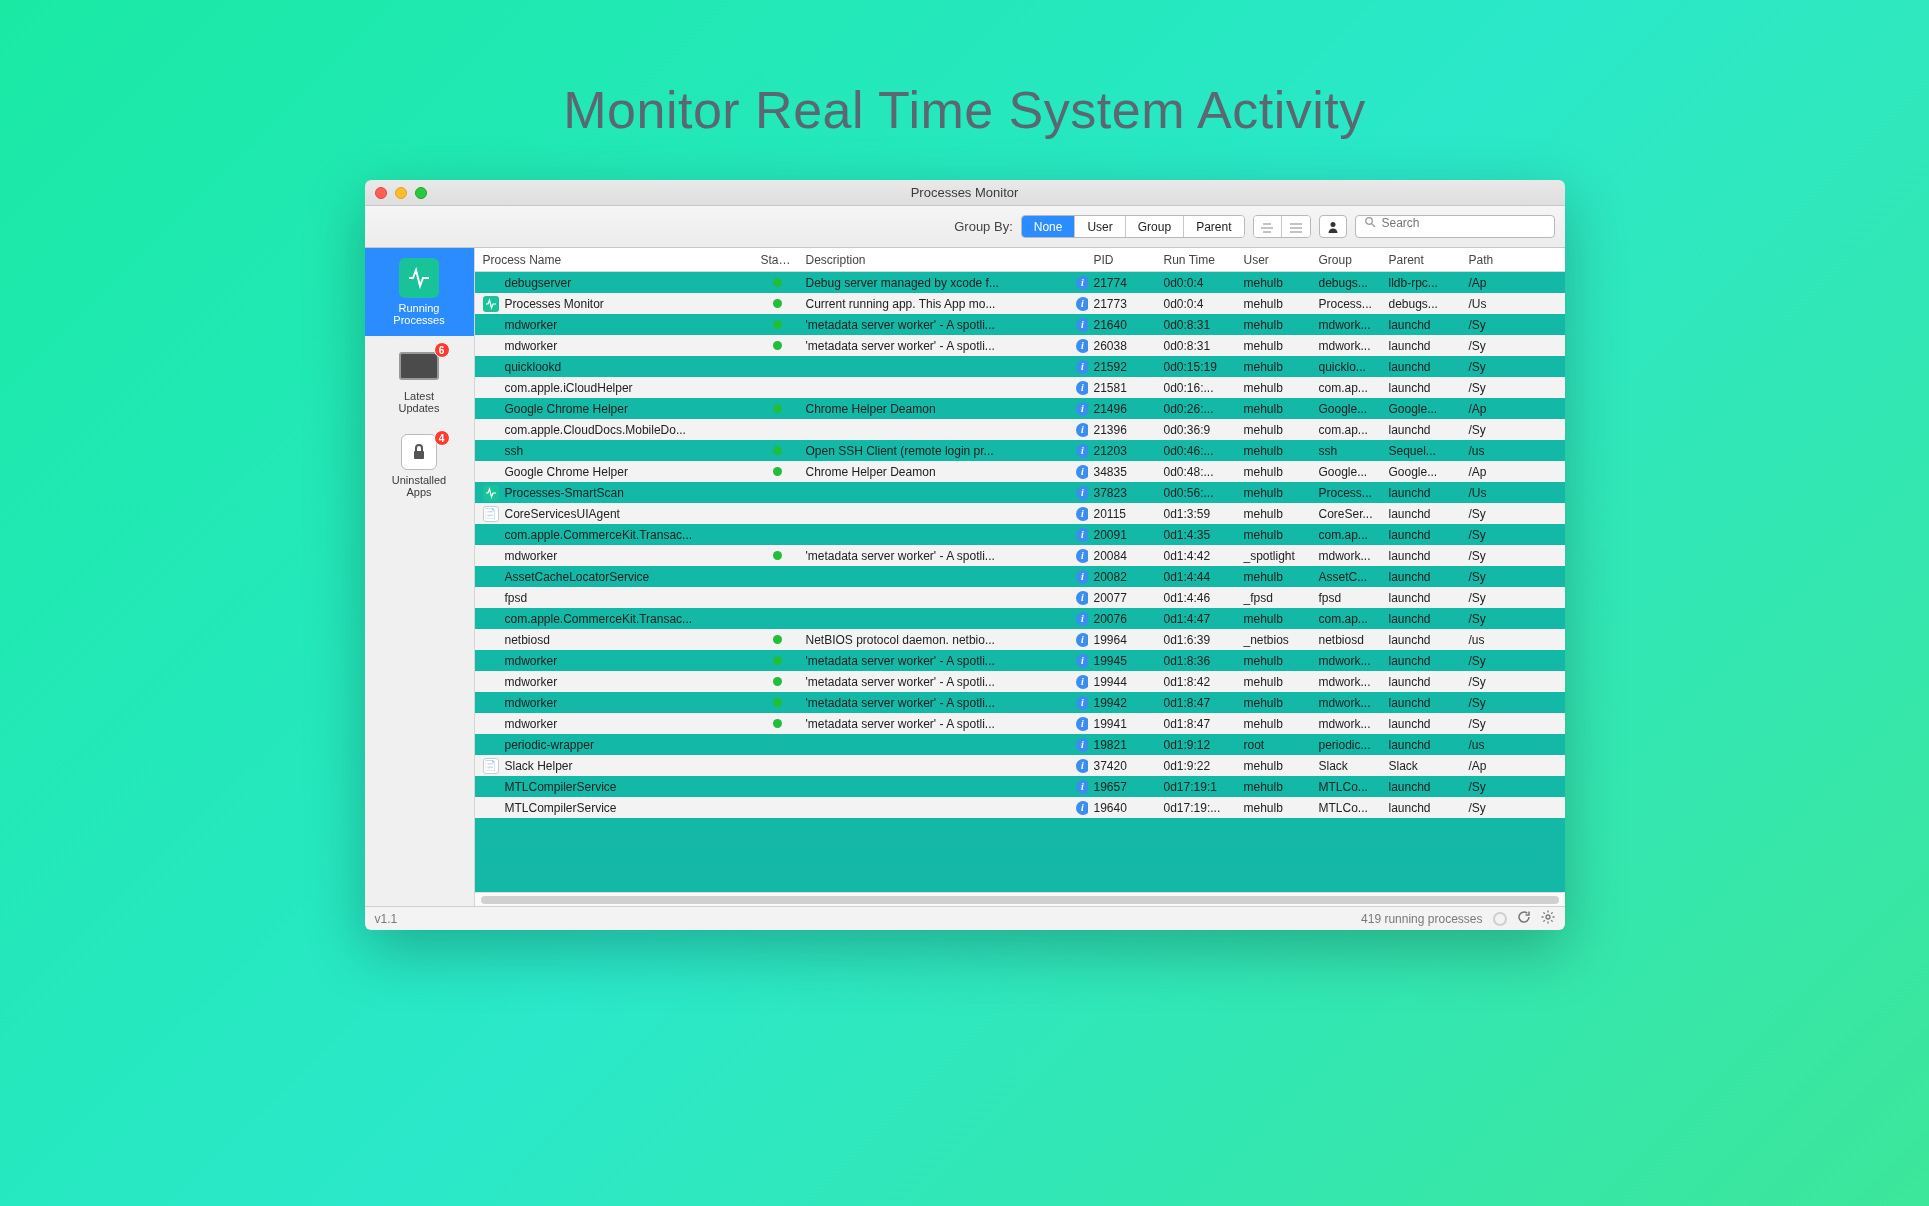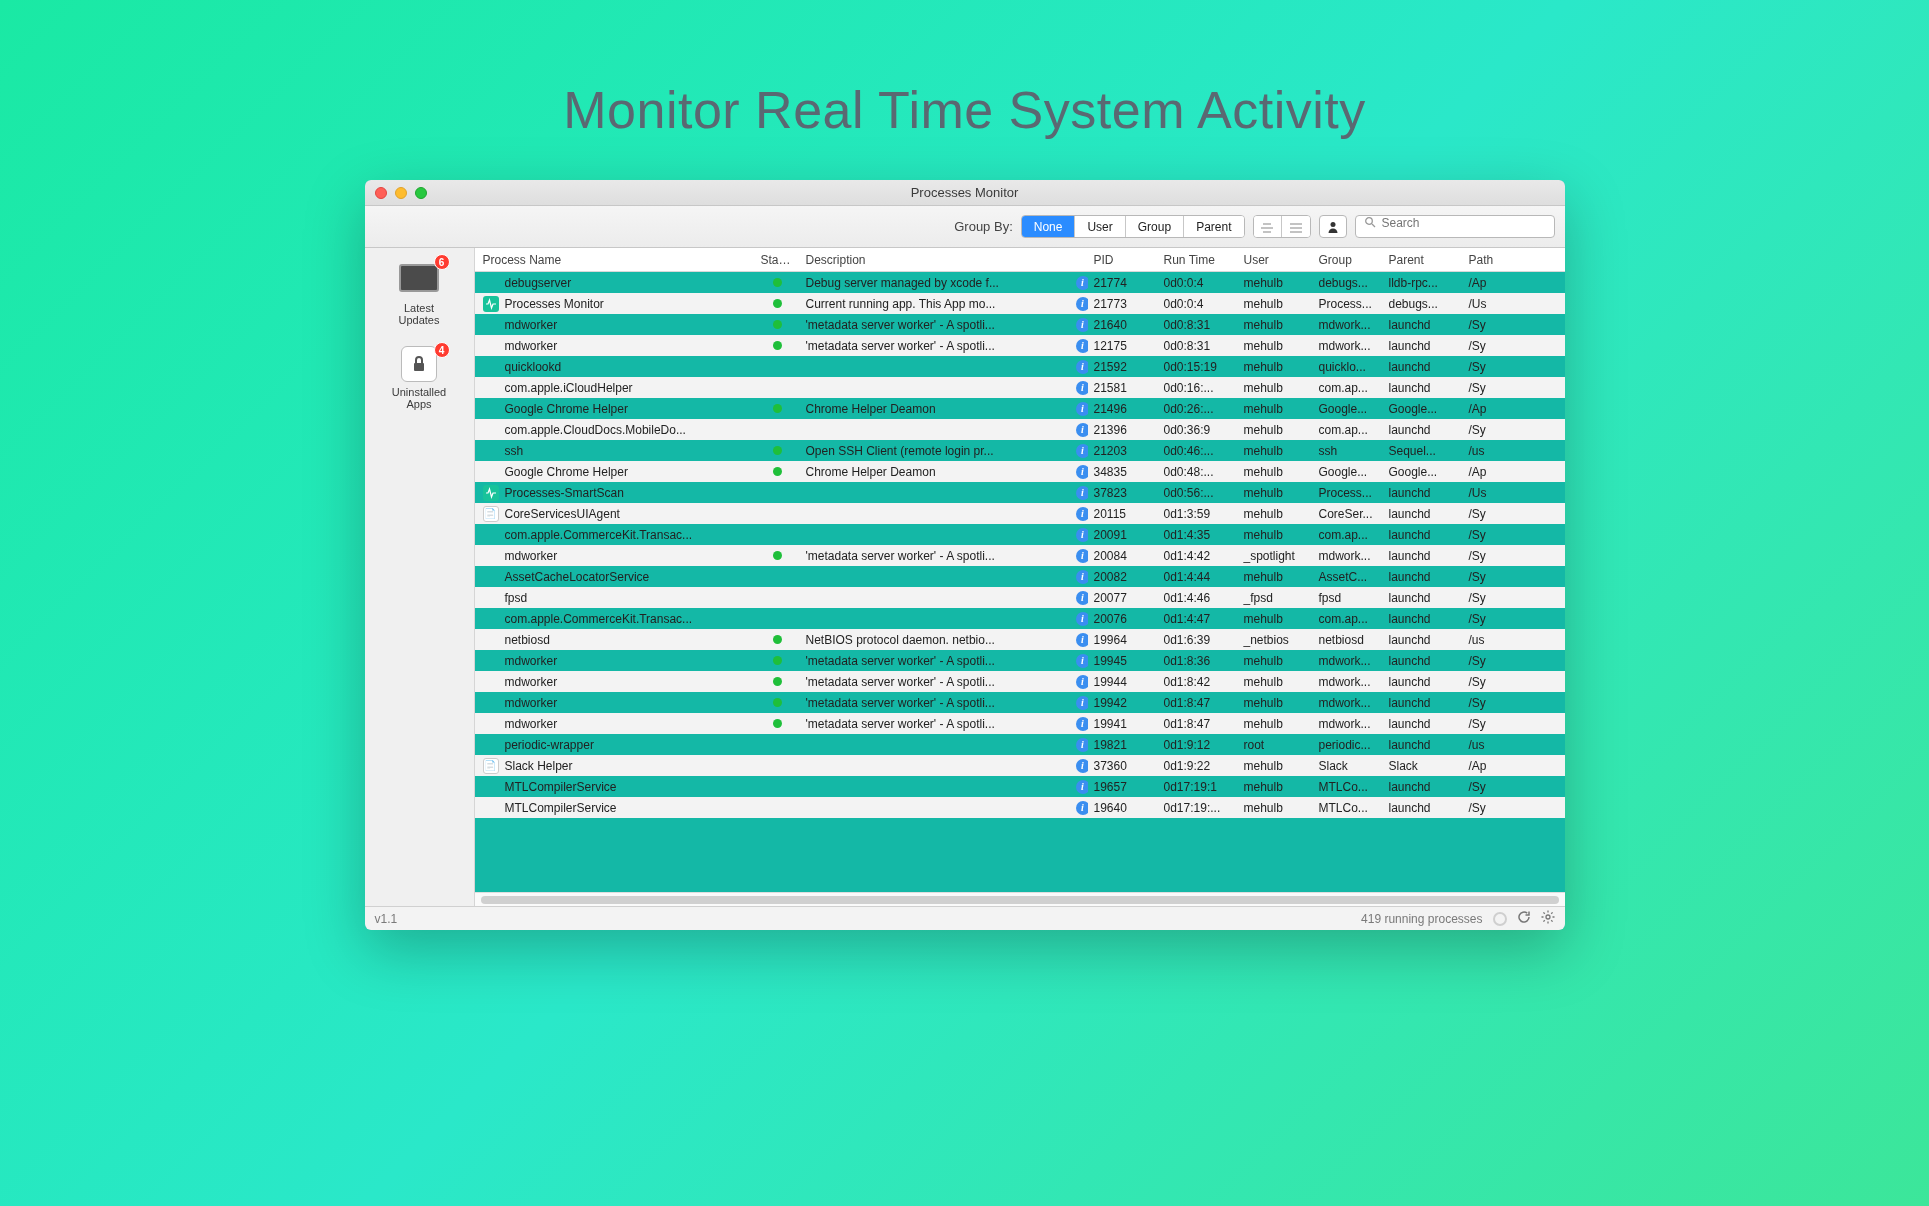--- a/index.html
+++ b/index.html
@@ -208,20 +208,28 @@
             <circle cx="5" cy="5" r="3.3" fill="none" stroke="#999" stroke-width="1.3"></circle>
             <line x1="8" y1="8" x2="11" y2="11" stroke="#999" stroke-width="1.3"></line>
           </svg>
       </span>
       <input placeholder="Search" style="">
     </div>
   </div>
 
   <div class="body">
     <div class="sidebar" id="sidebar">
+        <div class="side-item selected">
+          <div class="side-icon activity-icon">
+            <svg width="24" height="24" viewBox="0 0 24 24">
+              <path d="M2 12h4l3-8 4 16 3-8h6" fill="none" stroke="#fff" stroke-width="2"></path>
+            </svg>
+          </div>
+          <span>Running<br>Processes</span>
+        </div>
         <div class="side-item">
           <div class="side-icon">
             <div class="laptop-icon"></div>
           </div>
           <span class="badge">6</span>
           <span>Latest<br>Updates</span>
         </div>
         <div class="side-item">
           <div class="side-icon lock-icon">
             <svg width="20" height="20" viewBox="0 0 20 20">
@@ -306,21 +314,21 @@
           <div class="tr">
             <div class="td c-name">
               <span class="tiny-icon"></span>
               <span>mdworker</span>
             </div>
             <div class="td c-status"><span class="dot"></span></div>
             <div class="td c-desc">
               <span style="flex:1;overflow:hidden;text-overflow:ellipsis">'metadata server worker' - A spotli...</span>
             </div>
             <div class="td c-info"><span class="info-i">i</span></div>
-            <div class="td c-pid">12175</div>
+            <div class="td c-pid">26038</div>
             <div class="td c-run">0d0:8:31</div>
             <div class="td c-user">mehulb</div>
             <div class="td c-group">mdwork...</div>
             <div class="td c-parent">launchd</div>
             <div class="td c-path">/Sy</div>
           </div>
           <div class="tr">
             <div class="td c-name">
               <span class="tiny-icon"></span>
               <span>quicklookd</span>
@@ -650,21 +658,21 @@
           <div class="tr">
             <div class="td c-name">
               <span class="tiny-icon proc-icon-doc">📄</span>
               <span>Slack Helper</span>
             </div>
             <div class="td c-status"></div>
             <div class="td c-desc">
               <span style="flex:1;overflow:hidden;text-overflow:ellipsis"></span>
             </div>
             <div class="td c-info"><span class="info-i">i</span></div>
-            <div class="td c-pid">37360</div>
+            <div class="td c-pid">37420</div>
             <div class="td c-run">0d1:9:22</div>
             <div class="td c-user">mehulb</div>
             <div class="td c-group">Slack</div>
             <div class="td c-parent">Slack</div>
             <div class="td c-path">/Ap</div>
           </div>
           <div class="tr">
             <div class="td c-name">
               <span class="tiny-icon"></span>
               <span>MTLCompilerService</span>

